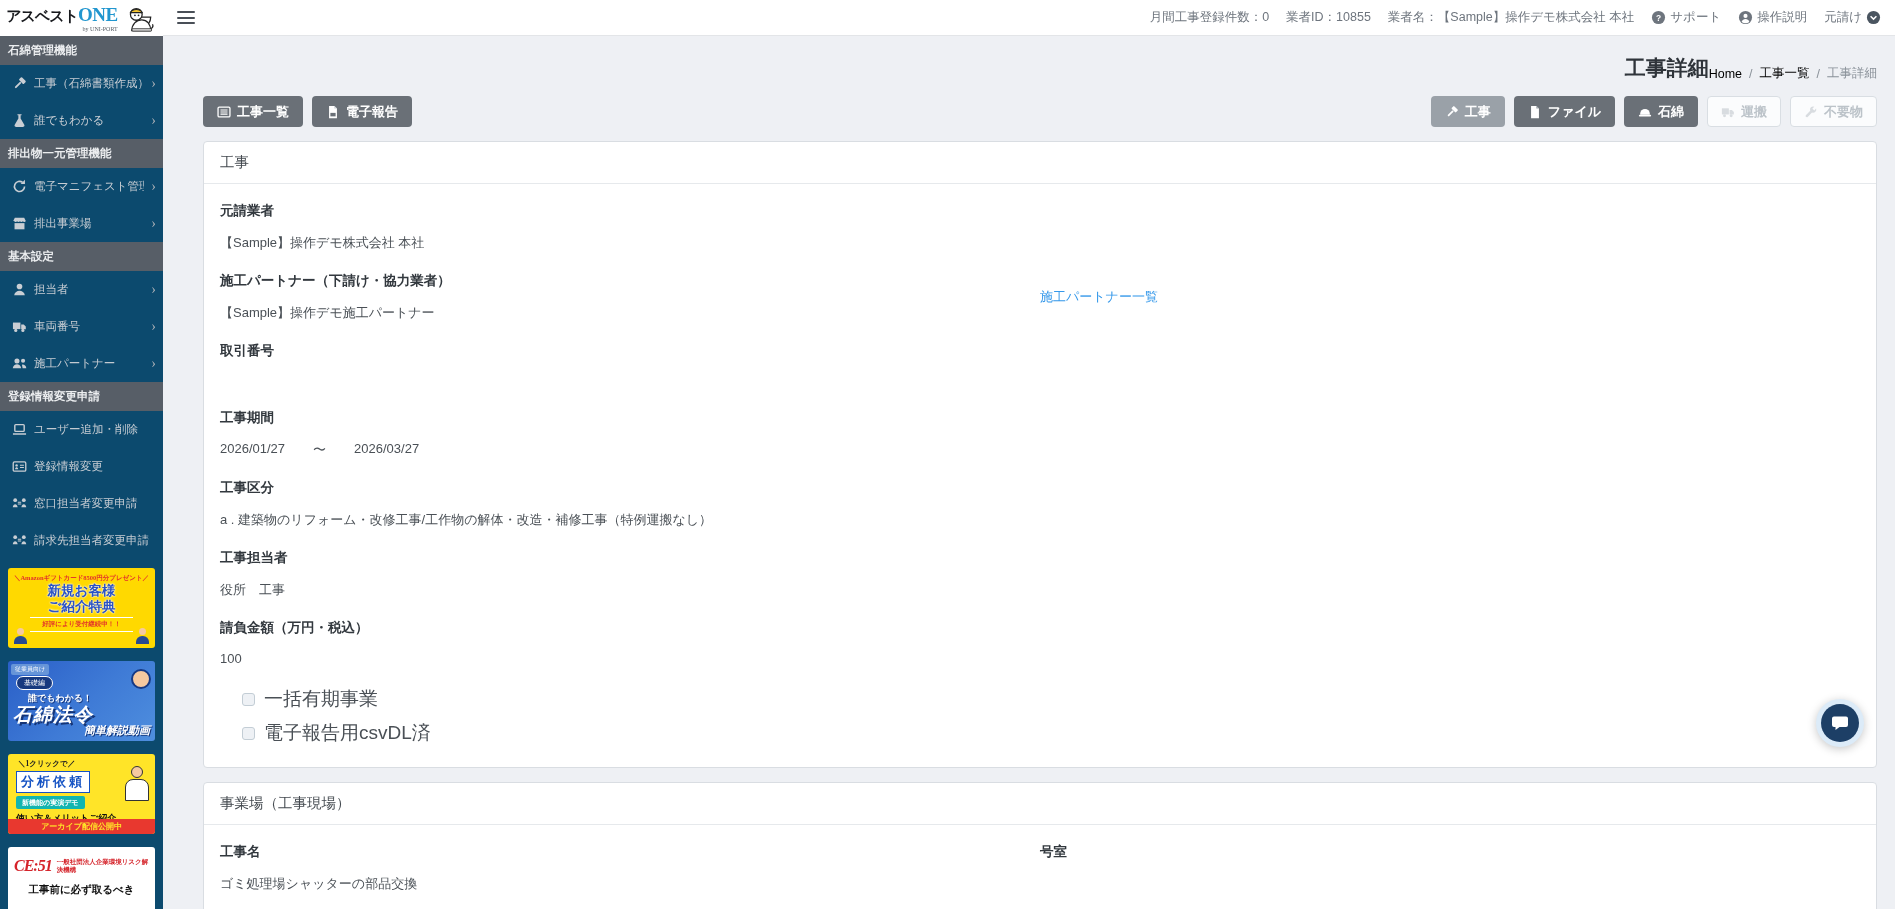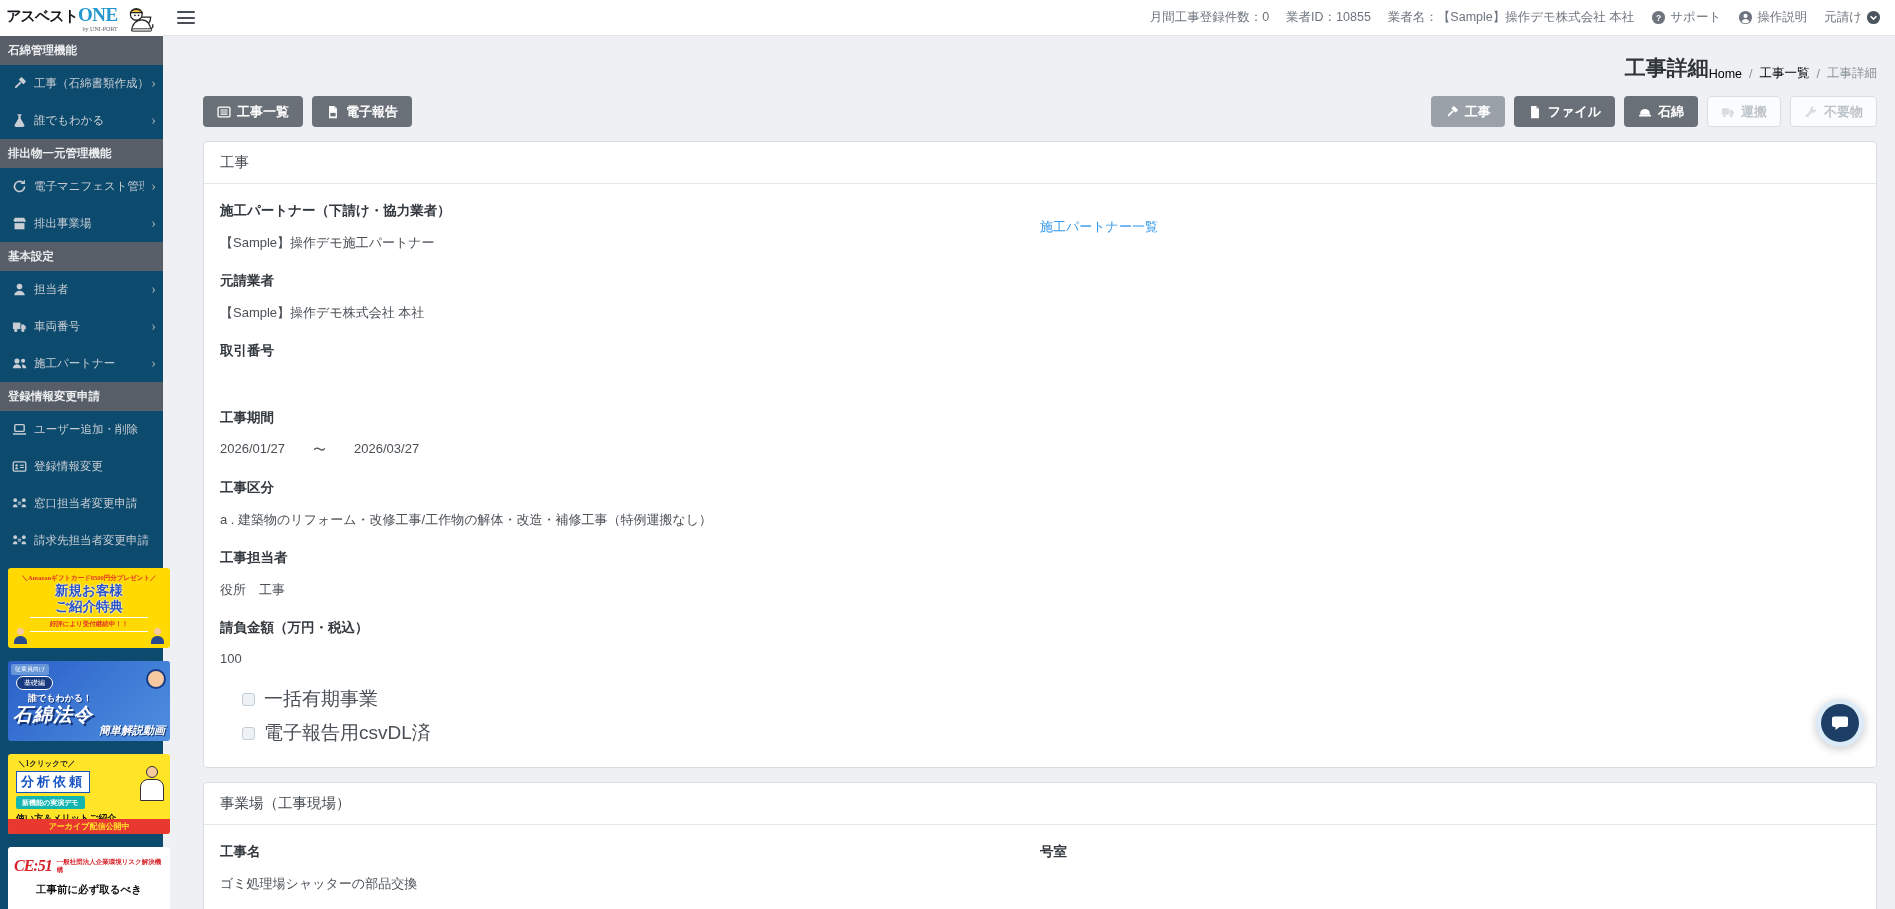--- a/index.html
+++ b/index.html
@@ -18,21 +18,21 @@
   .mascot { width:36px; height:36px; }
 
   .section-title { background:#575e67; color:#eceef0; font-size:11.5px; font-weight:bold; padding:7px 8px; }
   .side-item { display:flex; align-items:center; gap:7px; color:#c9ced4; font-size:11.5px;
     height:37px; padding:0 7px 0 12px; cursor:pointer; white-space:nowrap; }
   .side-item .icon { width:15px; height:15px; flex:none; }
   .side-item .si-label { overflow:hidden; }
   .side-item .chev { margin-left:auto; color:#aab0b6; font-size:14px; line-height:1; }
 
   .banners { padding:9px 8px; display:flex; flex-direction:column; gap:13px; }
-  .banner { width:162px; height:80px; border-radius:3px; position:relative; overflow:hidden; cursor:pointer; flex:none; }
+  .banner { width:147px; height:80px; border-radius:3px; position:relative; overflow:hidden; cursor:pointer; flex:none; }
 
   .banner-referral { background:#ffd900; }
   .b1-top { color:#e3332a; font-size:6.5px; font-weight:bold; text-align:center; margin-top:6px; white-space:nowrap; }
   .b1-main { color:#2a52c4; font-weight:bold; font-size:13.5px; text-align:center; line-height:1.15;
     text-shadow:0 0 2px #fff,0 0 2px #fff; }
   .b1-strip { color:#e3332a; font-size:6.5px; font-weight:bold; text-align:center; margin:3px 22px 0;
     border-top:1px solid #fff; border-bottom:1px solid #fff; padding:2px 0; white-space:nowrap; }
   .b1-person { position:absolute; bottom:4px; width:13px; height:16px; }
   .b1-person .head { width:7px; height:7px; border-radius:50%; background:#f6c9a0; margin:0 auto; }
   .b1-person .body { width:13px; height:8px; border-radius:6px 6px 0 0; background:#274a8f; margin-top:1px; }
@@ -394,31 +394,31 @@
               <path d="M13.8 4a3.6 3.6 0 0 1-4.6 4.7l-5 5a1.5 1.5 0 0 1-2.1-2.1l5-5A3.6 3.6 0 0 1 11.8 1.9L9.6 4.1l2.1 2.1z"></path>
             </svg>
           <span>不要物</span>
         </div>
       </div>
     </div>
 
     <div class="card">
       <div class="card-header">工事</div>
       <div class="card-body">
+        <div class="field">
+          <div class="f-label">元請業者</div>
+          <div class="f-value">【Sample】操作デモ株式会社 本社</div>
+        </div>
+
         <div class="field half-grid">
           <div>
             <div class="f-label">施工パートナー（下請け・協力業者）</div>
             <div class="f-value">【Sample】操作デモ施工パートナー</div>
           </div>
           <div class="link">施工パートナー一覧</div>
-        </div>
-
-        <div class="field">
-          <div class="f-label">元請業者</div>
-          <div class="f-value">【Sample】操作デモ株式会社 本社</div>
         </div>
 
         <div class="field">
           <div class="f-label">取引番号</div>
           <div class="f-value"></div>
         </div>
 
         <div class="field">
           <div class="f-label">工事期間</div>
           <div class="f-value period-row">

